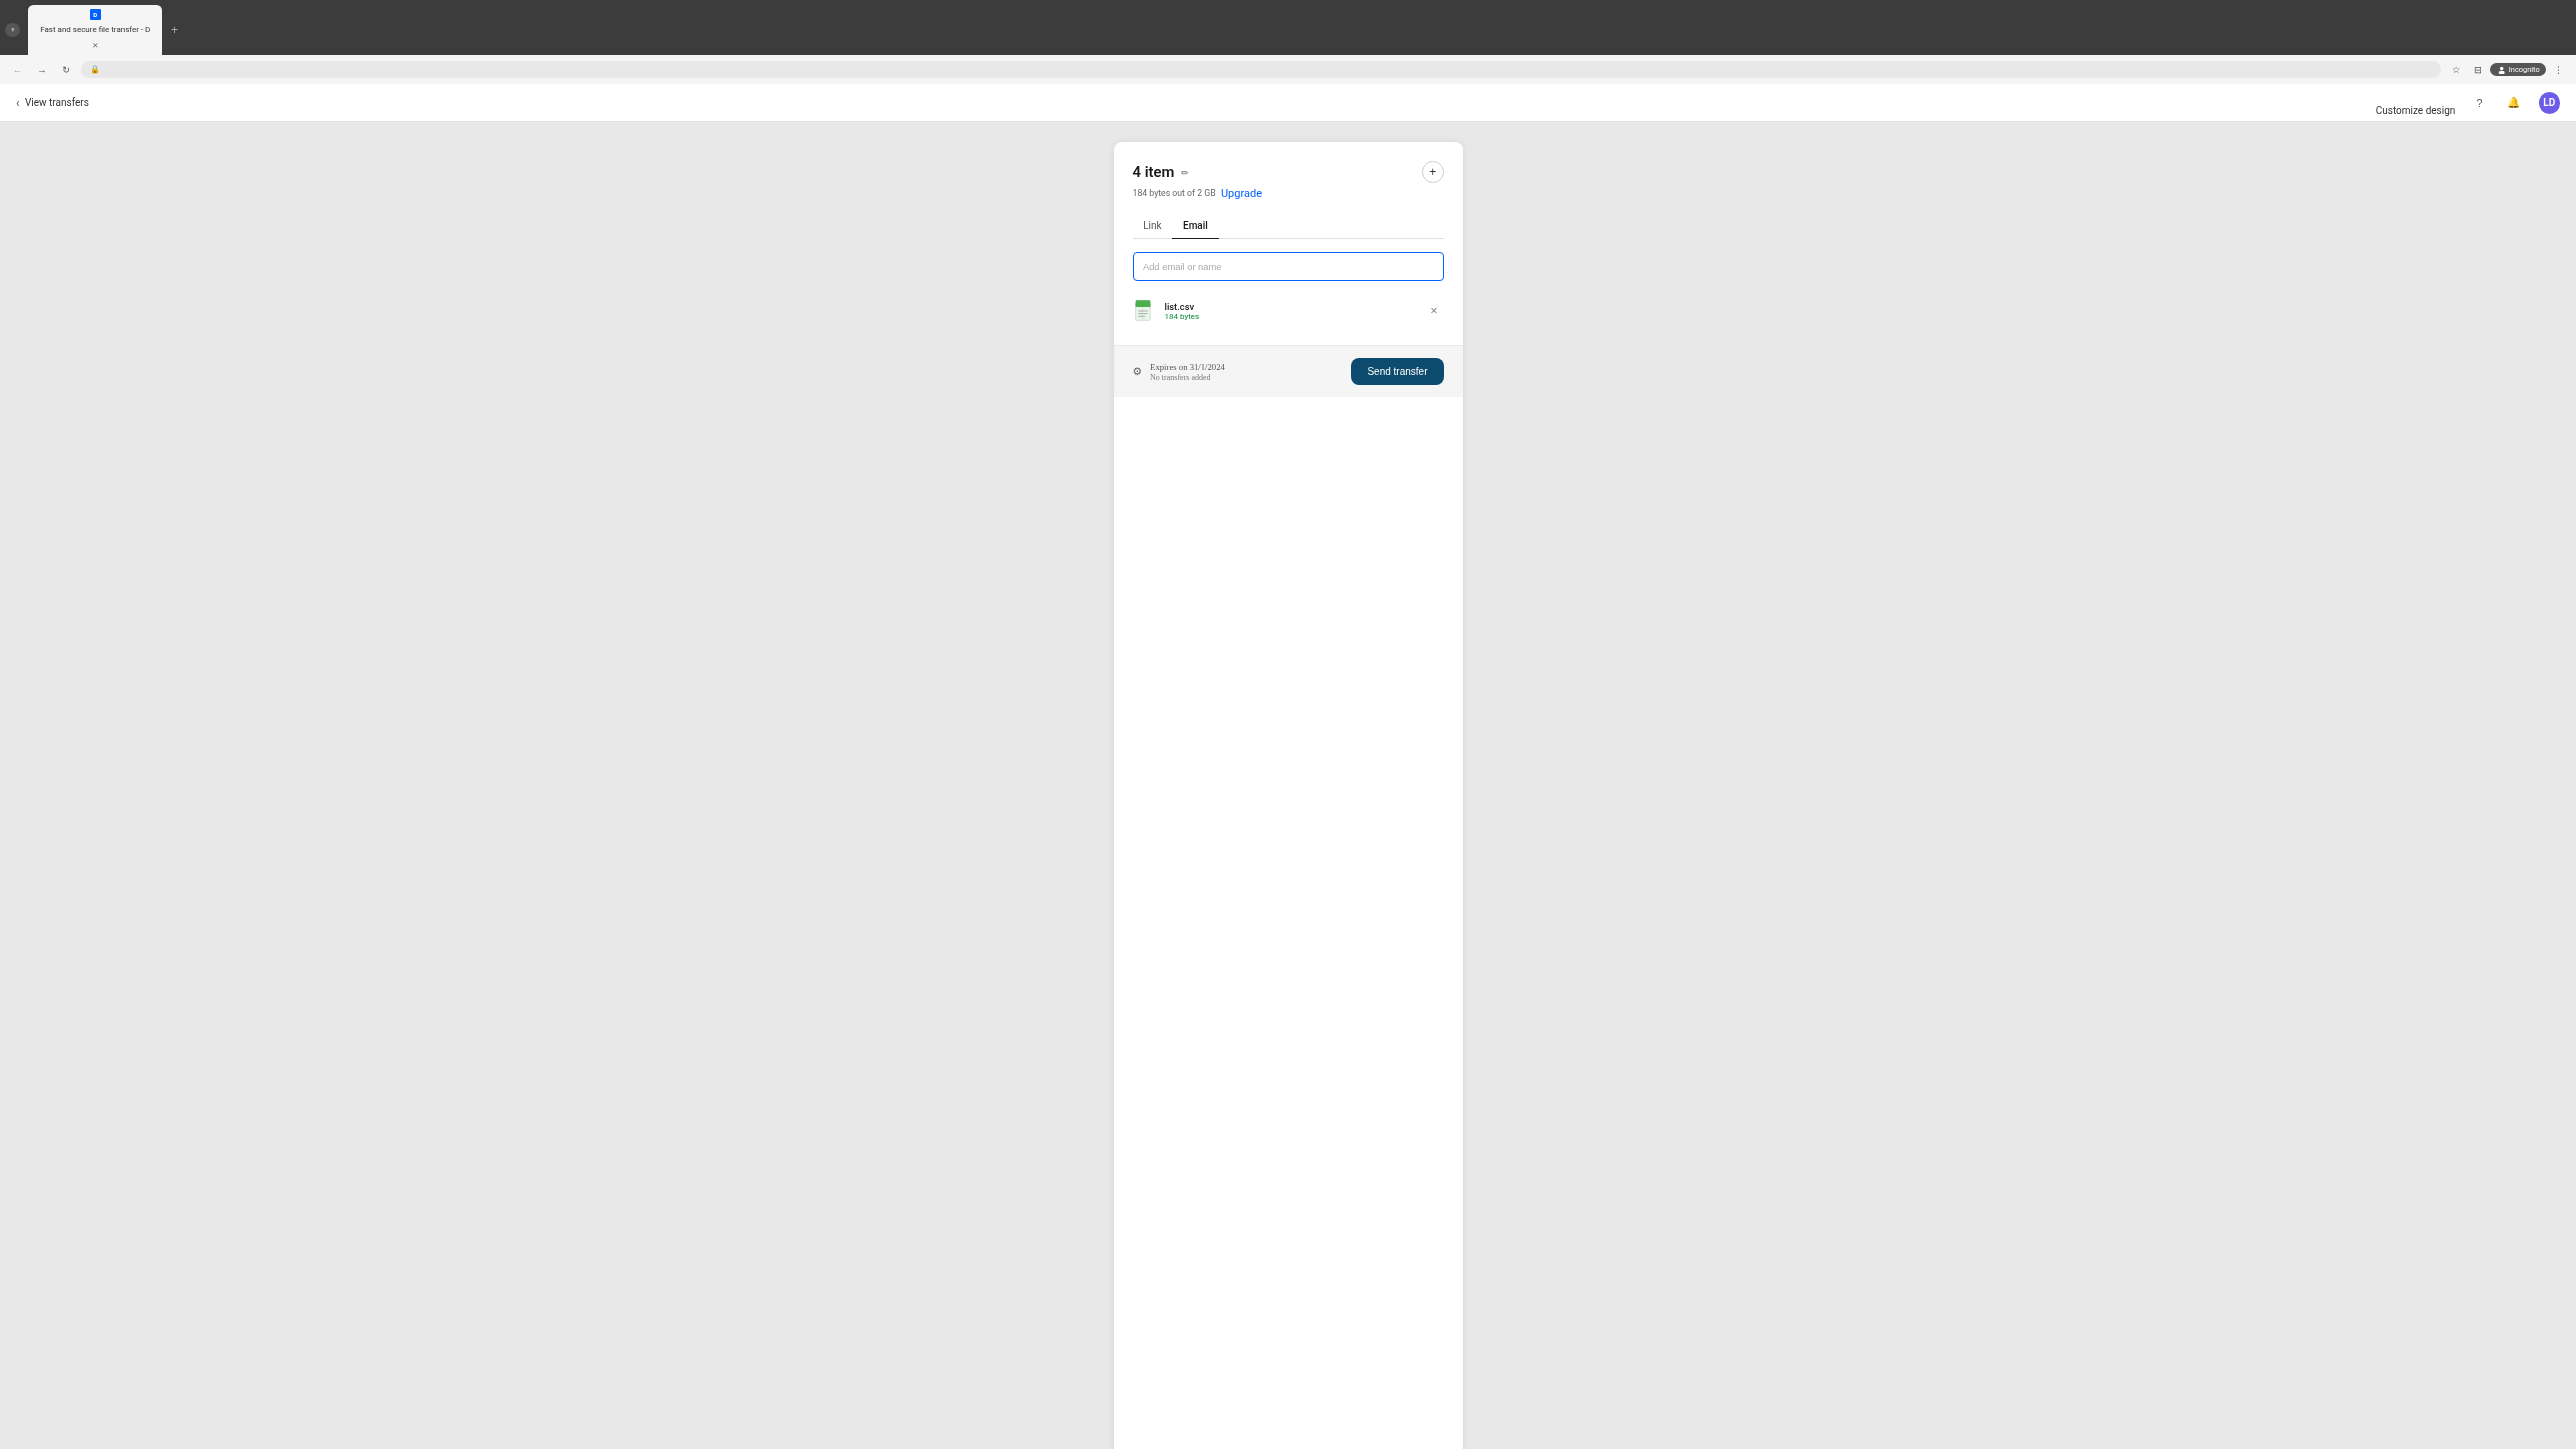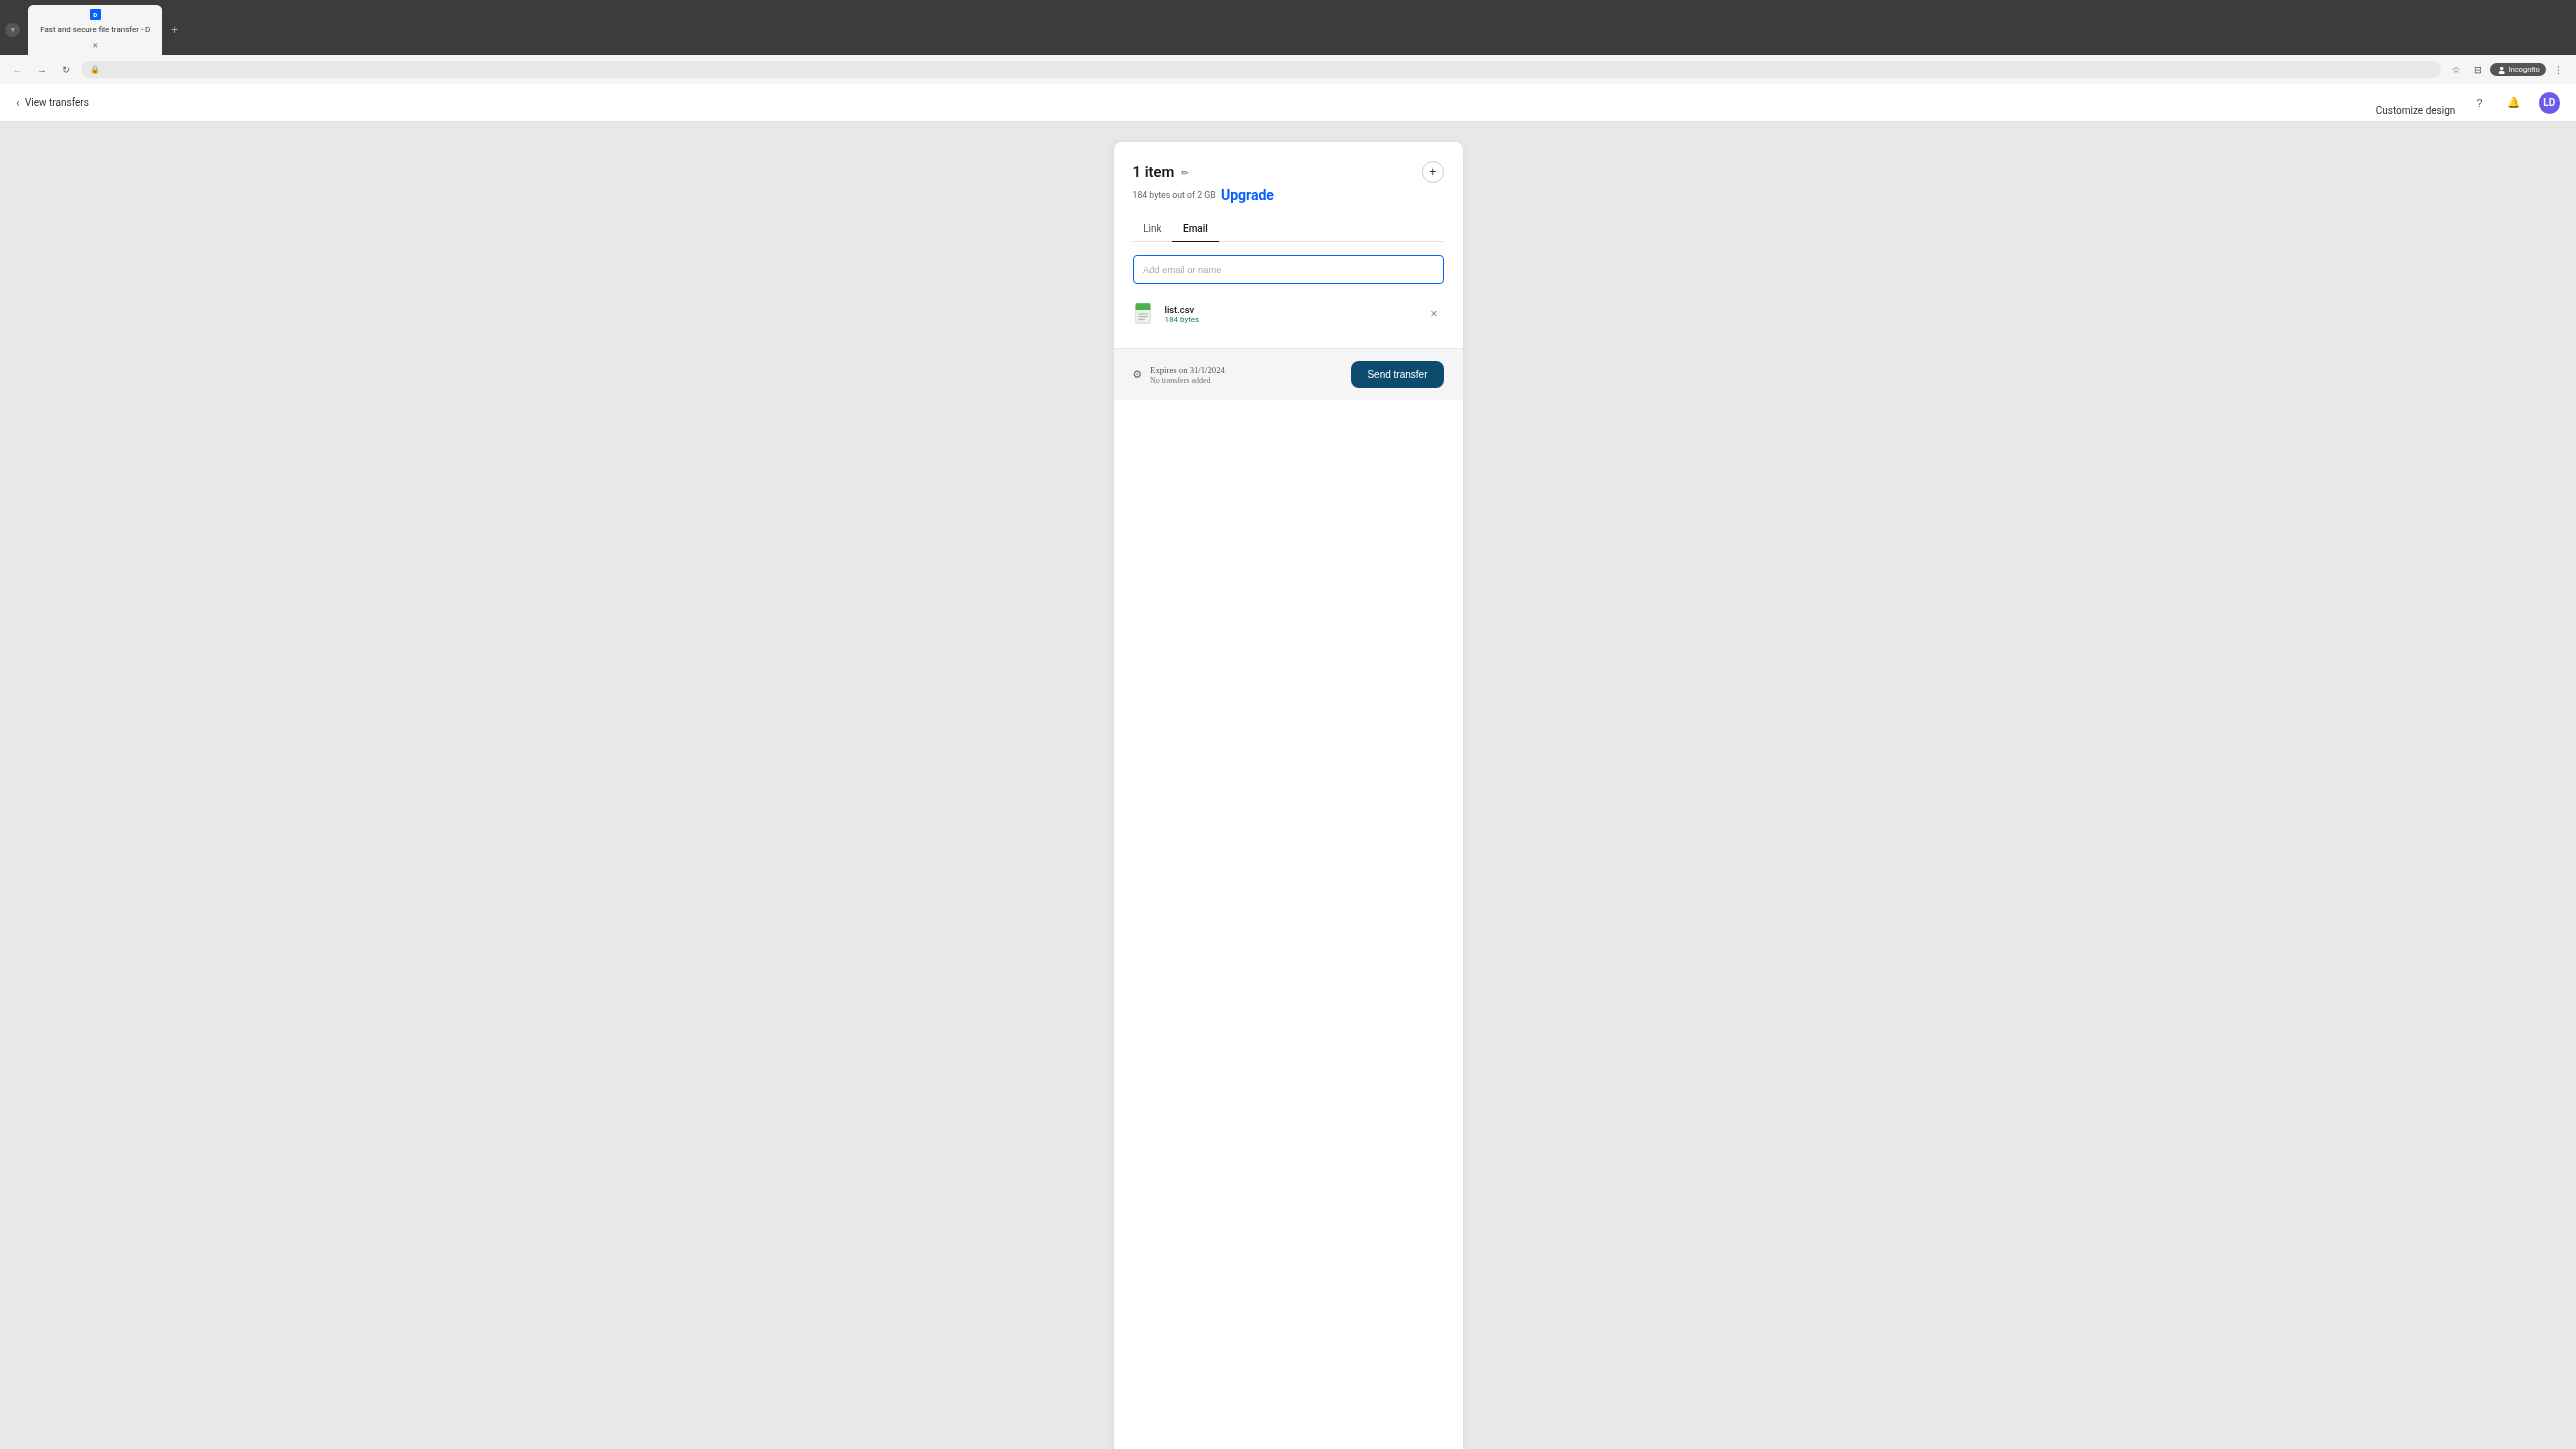--- a/index.html
+++ b/index.html
@@ -334,23 +334,23 @@
       font-size: 8.7px;
       color: #666;
       margin-bottom: 13.4px;
       display: flex;
       align-items: center;
       gap: 5.4px;
     }
 
     .upgrade-link {
       color: #0061ff;
-      font-weight: 700;
-      cursor: pointer;
-      font-size: 14px;
+      font-weight: 400;
+      cursor: pointer;
+      font-size: 11px;
     }
 
     
     .tabs {
       display: flex;
       gap: 0;
       border-bottom: 0.7px solid #e0e0e0;
       margin-bottom: 13.4px;
     }
 
@@ -541,21 +541,21 @@
   </div>
 </div>
 
 <div class="main-content">
   <div class="transfer-card">
     <div class="card-body">
 
       
       <div class="card-title-row">
         <div class="card-title-left">
-          <h1 class="card-title">1 item</h1>
+          <h1 class="card-title">4 item</h1>
           <span class="edit-icon">✏</span>
         </div>
         <button class="add-btn">+</button>
       </div>
 
       
       <div class="storage-info">
         <span>184 bytes out of 2 GB</span>
         <span class="upgrade-link">Upgrade</span>
       </div>

